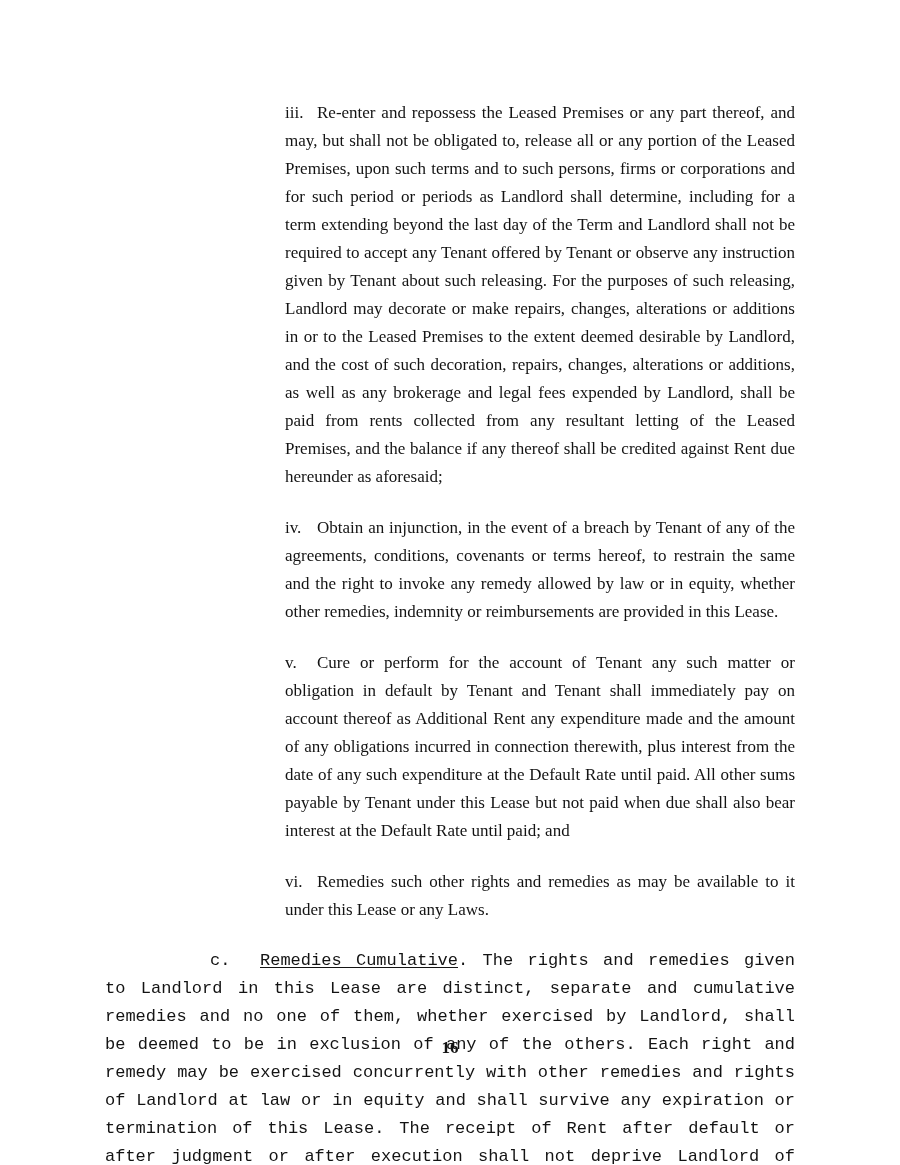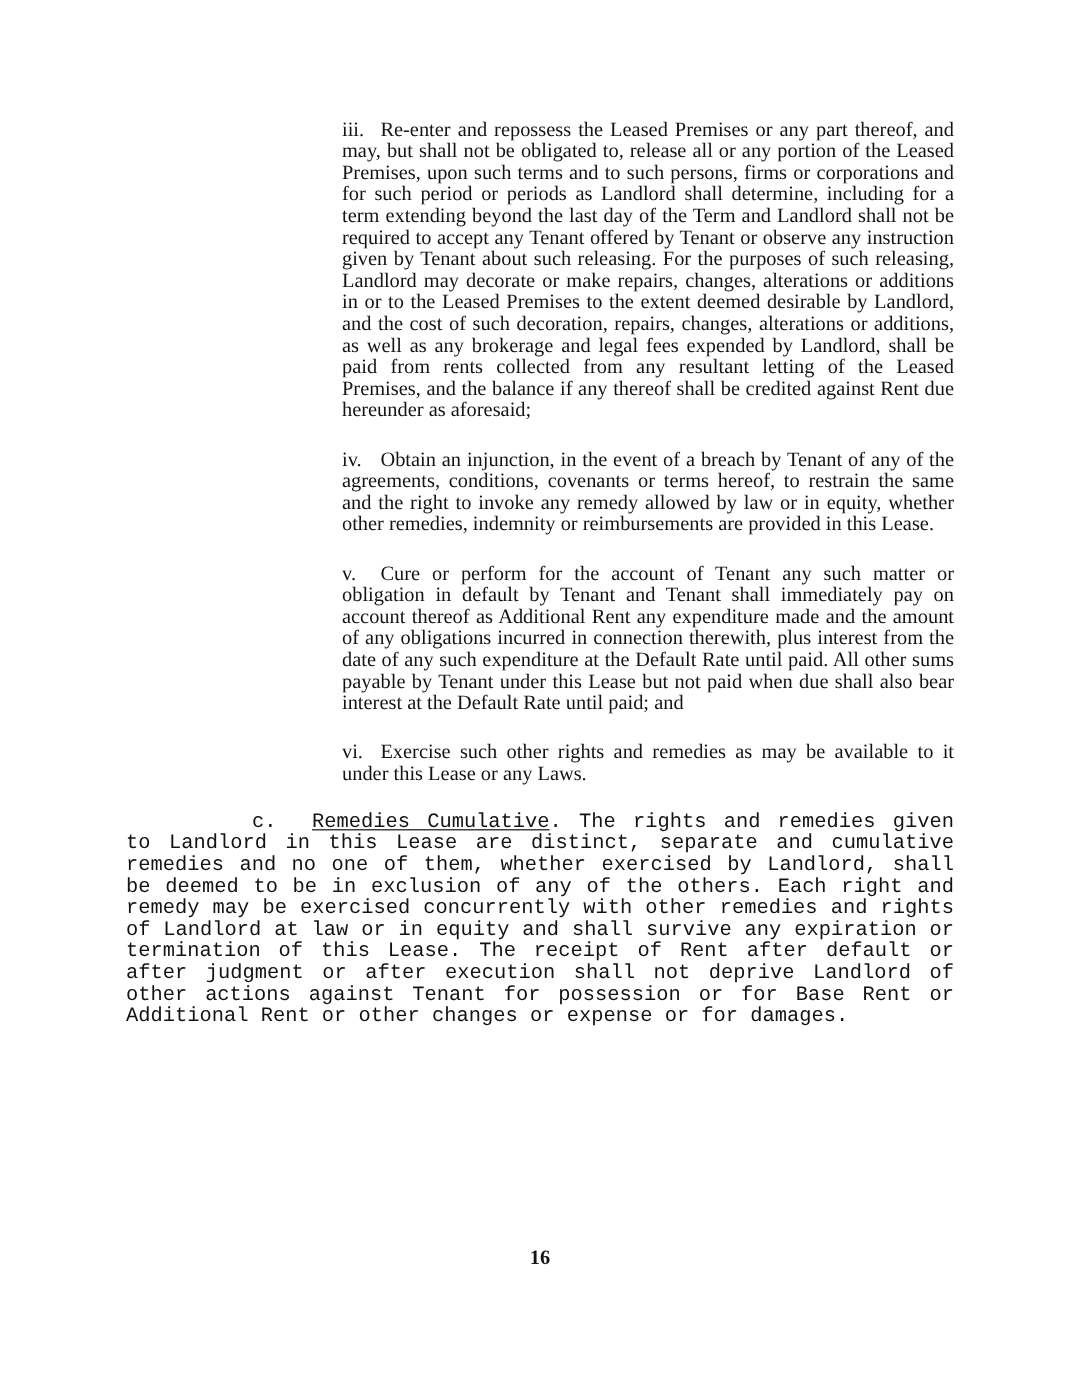--- a/index.html
+++ b/index.html
@@ -20,21 +20,21 @@
     position: absolute;
     top: 0;
     left: 105px;
     width: 690px;
     padding-top: 99px;
     box-sizing: border-box;
   }
   p {
     margin: 0 0 23px 0;
     text-align: justify;
-    line-height: 18px;
+    line-height: 28px;
   }
   .clause {
     padding-left: 180px;
   }
   .clause .label {
     display: inline-block;
     width: 32px;
   }
   .para-c {
     text-indent: 105px;
@@ -70,21 +70,21 @@
 
   <p class="clause">
     <span class="label">iv.</span><span>Obtain an injunction, in the event of a breach by Tenant of any of the agreements, conditions, covenants or terms hereof, to restrain the same and the right to invoke any remedy allowed by law or in equity, whether other remedies, indemnity or reimbursements are provided in this Lease.</span>
   </p>
 
   <p class="clause">
     <span class="label">v.</span><span>Cure or perform for the account of Tenant any such matter or obligation in default by Tenant and Tenant shall immediately pay on account thereof as Additional Rent any expenditure made and the amount of any obligations incurred in connection therewith, plus interest from the date of any such expenditure at the Default Rate until paid. All other sums payable by Tenant under this Lease but not paid when due shall also bear interest at the Default Rate until paid; and</span>
   </p>
 
   <p class="clause">
-    <span class="label">vi.</span><span>Exercise such other rights and remedies as may be available to it under this Lease or any Laws.</span>
+    <span class="label">vi.</span><span>Remedies such other rights and remedies as may be available to it under this Lease or any Laws.</span>
   </p>
 
   <p class="para-c">
     <span class="c-label">c.</span><span class="c-heading">Remedies Cumulative</span><span>. The rights and remedies given to Landlord in this Lease are distinct, separate and cumulative remedies and no one of them, whether exercised by Landlord, shall be deemed to be in exclusion of any of the others. Each right and remedy may be exercised concurrently with other remedies and rights of Landlord at law or in equity and shall survive any expiration or termination of this Lease. The receipt of Rent after default or after judgment or after execution shall not deprive Landlord of other actions against Tenant for possession or for Base Rent or Additional Rent or other changes or expense or for damages.</span>
   </p>
 
 </div>
 
 <div class="page-number">16</div>
 

